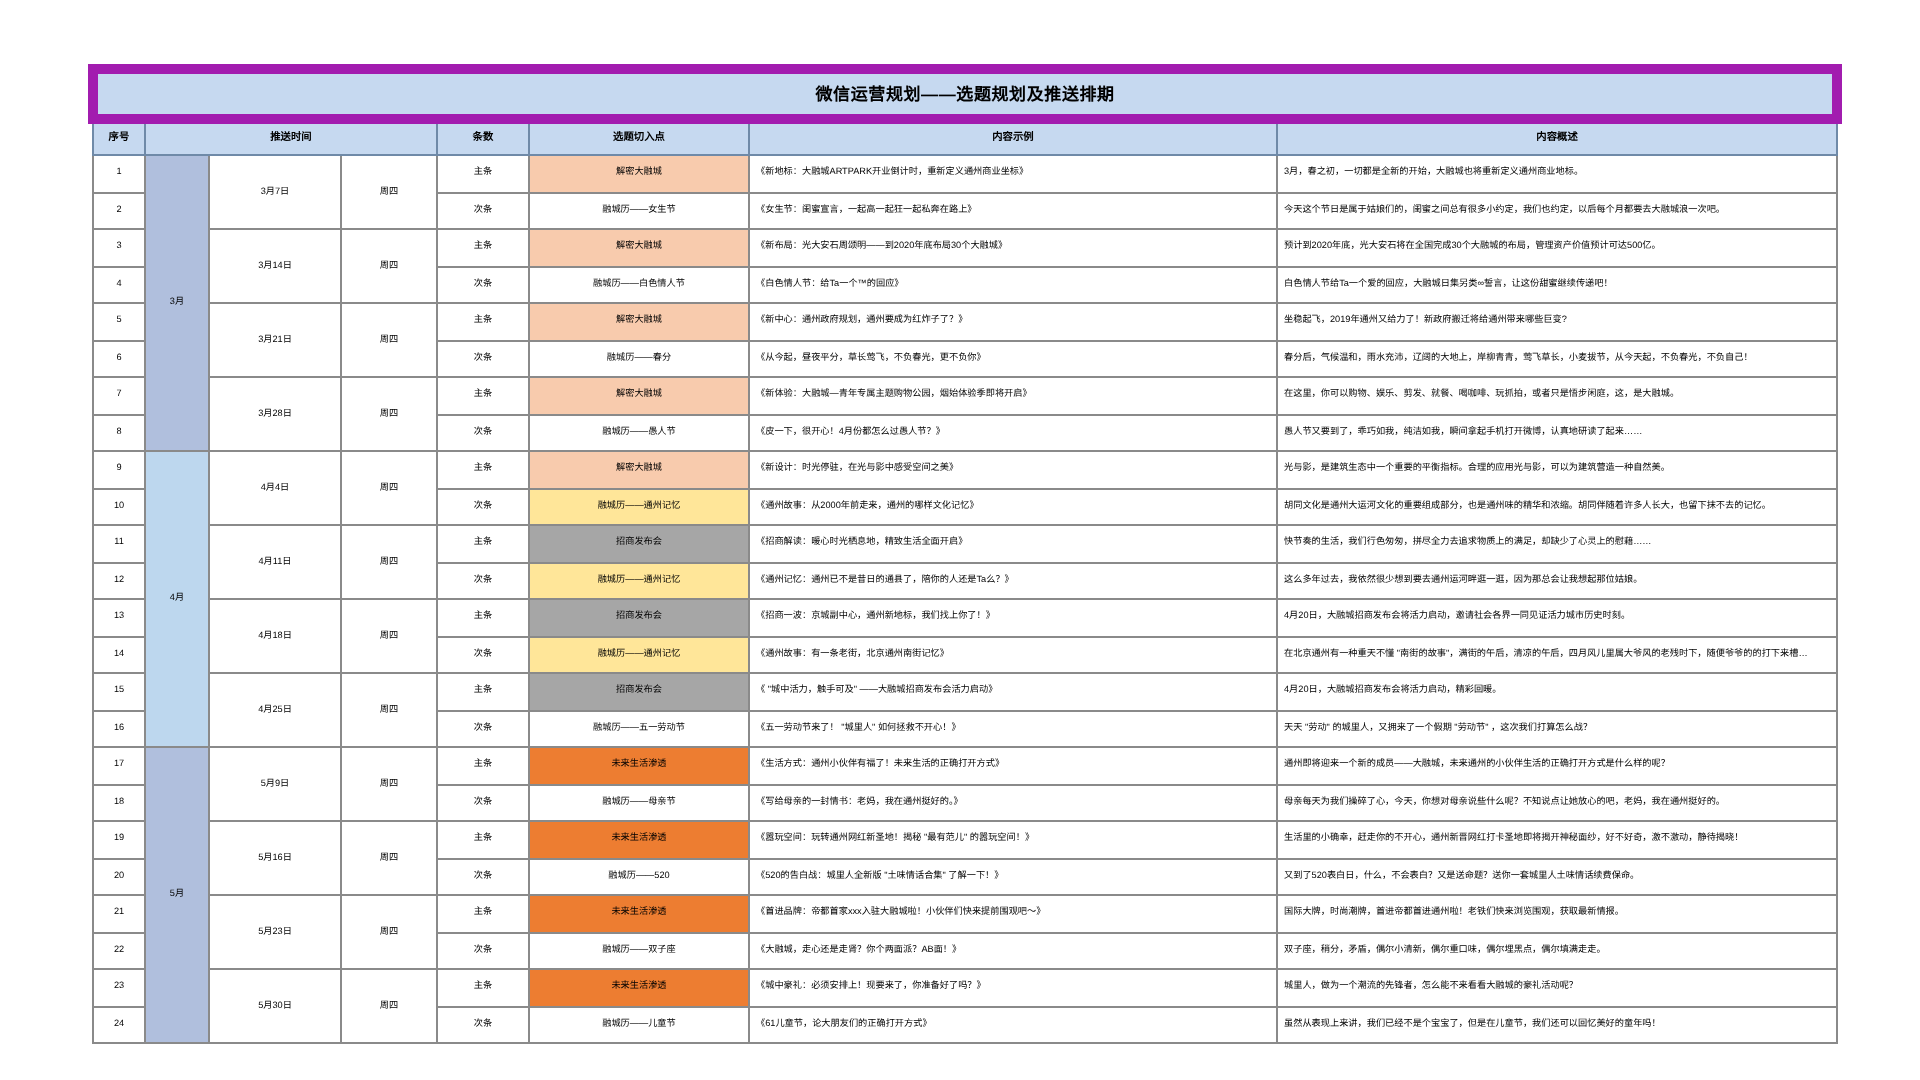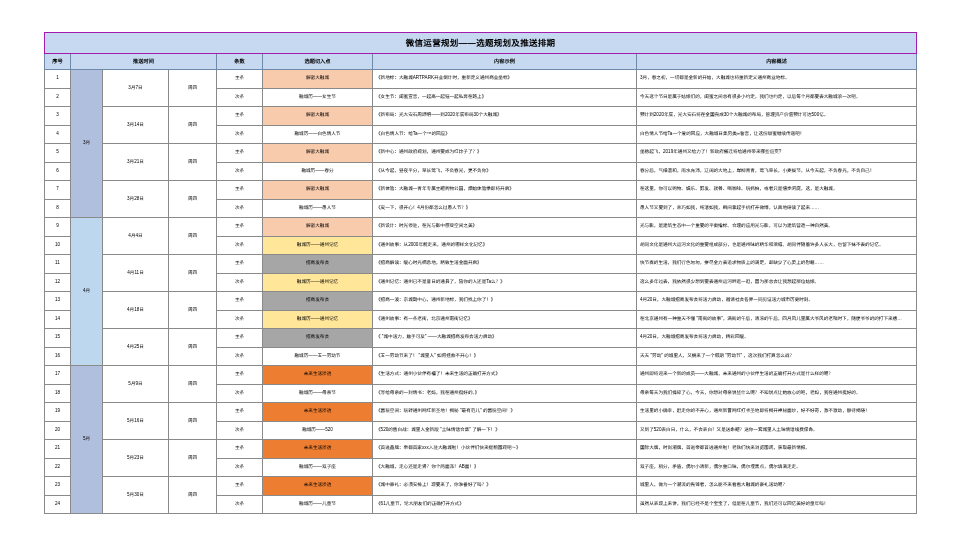--- a/index.html
+++ b/index.html
@@ -36,21 +36,21 @@
     white-space: nowrap;
   }
   
   tr.title-row td {
     background: #c6d9f0;
     height: 20px;
     text-align: center;
     font-size: 8.5px;
     font-weight: bold;
     letter-spacing: .3px;
-    border: 1px solid #a21caf;
+    border: 5px solid #a21caf;
   }
   
   tr.head-row td {
     background: #c6d9f0;
     height: 15px;
     text-align: center;
     vertical-align: middle;
     font-size: 5.2px;
     font-weight: bold;
     border: 1px solid #6f8aa8;

